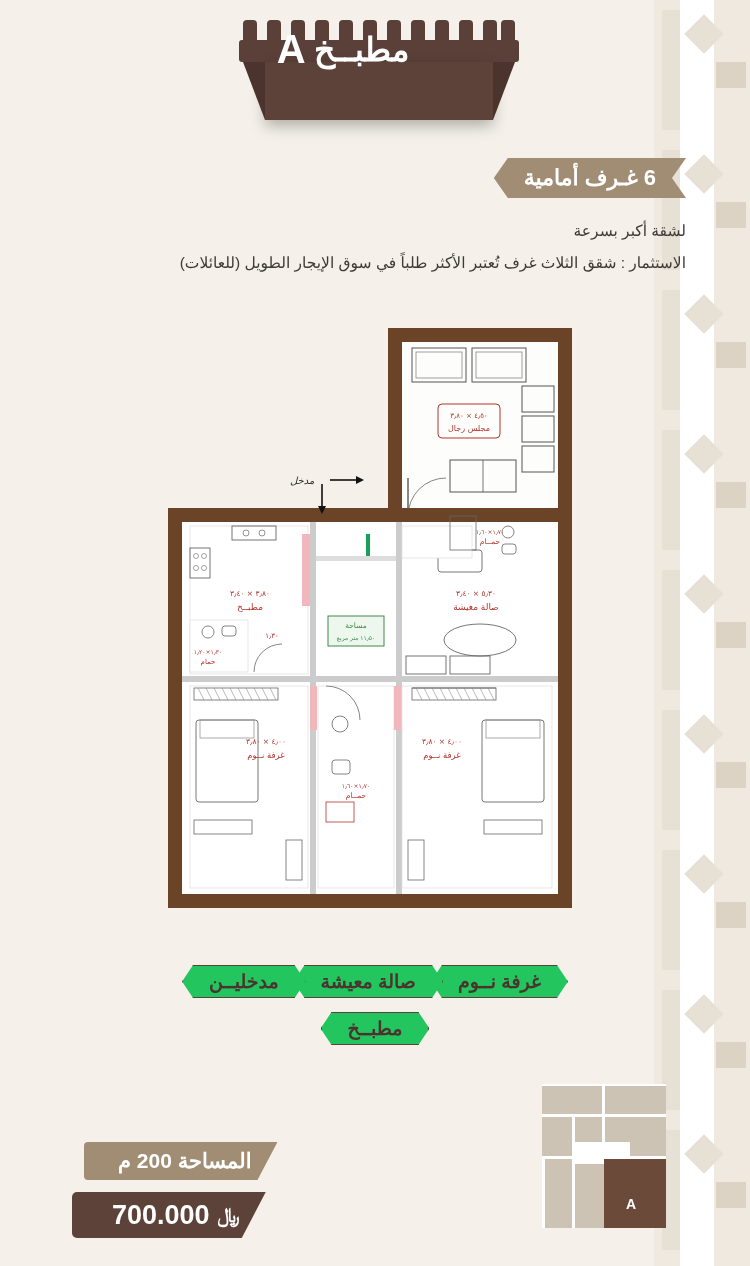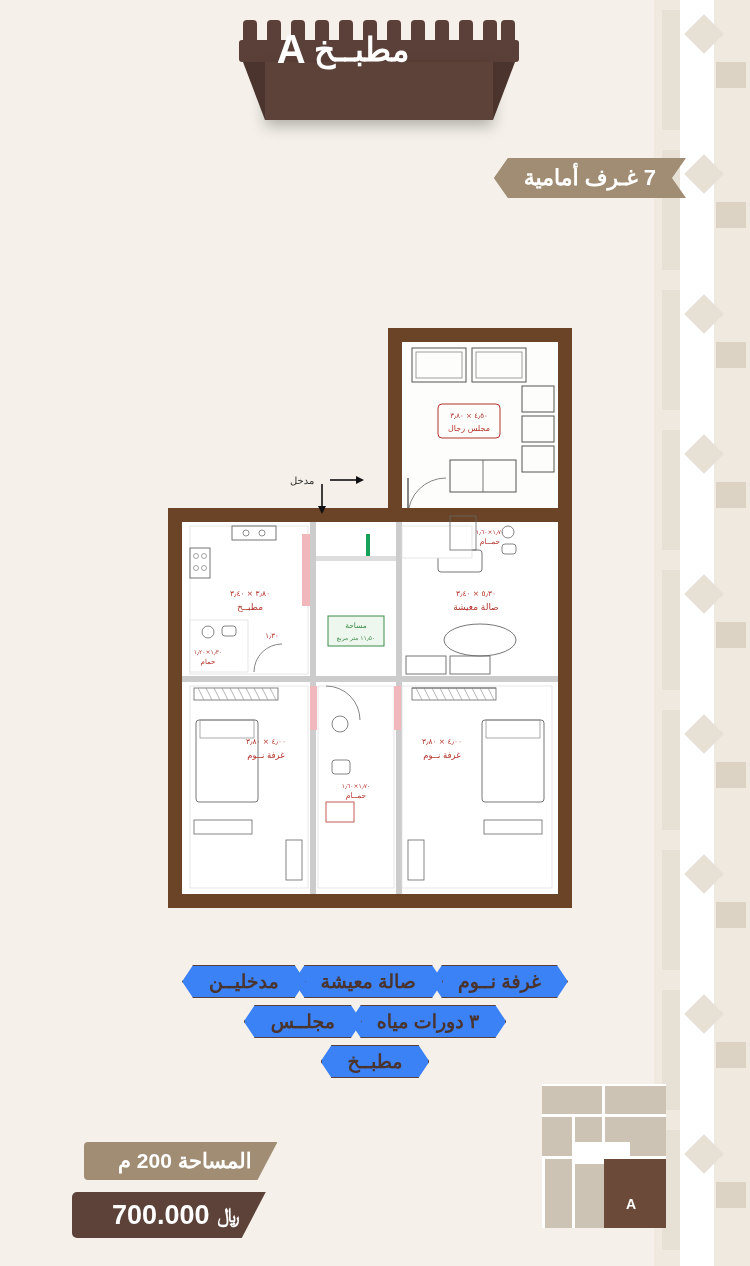--- a/index.html
+++ b/index.html
@@ -77,36 +77,36 @@
   .desc .l3 { margin-top:6px; }
 
   
   .plan {
     position:absolute; left:150px; top:320px; width:450px; height:620px;
   }
   .plan svg { display:block; }
 
   
   .entrance-label {
-    position:absolute; left:140px; top:155px; font-size:10px; color:#2f2f2f;
+    position:absolute; left:140px; top:155px; font-size:10px; color:#2f2f2f;font-style:italic;
   }
 
   
   .pills {
     position:absolute; left:0; top:965px; width:750px;
     display:flex; flex-direction:column; align-items:center; gap:7px;
   }
   .pill-row { display:flex; gap:0; justify-content:center; }
   .pill {
     position:relative;
     height:33px; padding:0 26px;
     border:1.6px solid #5a4038;
     display:flex; align-items:center; justify-content:center;
     color:#4a342d; font-size:19px; font-weight:bold;
-    background:#3b82f6;
+    background:#22c55e;
     clip-path: polygon(11px 0, calc(100% - 11px) 0, 100% 50%, calc(100% - 11px) 100%, 11px 100%, 0 50%);
     margin-left:-6px; margin-right:-6px;
   }
 
   
   .badge-area {
     position:absolute; left:84px; top:1142px;
     height:38px; padding:0 26px 0 34px;
     background:#a08d74; color:#fff;
     font-size:21px; font-weight:bold;
@@ -202,24 +202,26 @@
   </div>
   <div class="banner-bar"></div>
   <div class="banner-plate"></div>
   <div class="banner-title">
     <span>مطبــخ</span>
     <span class="lat">A</span>
   </div>
 </div>
 
 <div class="ribbon">
-  <span>7 غـرف أمامية</span>
+  <span>6 غـرف أمامية</span>
 </div>
 
 <div class="desc">
+  <div class="l2">لشقة أكبر بسرعة</div>
+  <div class="l3">الاستثمار : شقق الثلاث غرف تُعتبر الأكثر طلباً في سوق الإيجار الطويل (للعائلات)</div>
 </div>
 
 <div class="plan">
   <svg width="450" height="620" viewBox="0 0 450 620" xmlns="http://www.w3.org/2000/svg">
 
     <rect x="238" y="8" width="184" height="212" fill="#6b4326"></rect>
     <rect x="252" y="22" width="156" height="198" fill="#ffffff"></rect>
 
     <rect x="252" y="22" width="156" height="198" fill="#fdfdfb"></rect>
 
@@ -365,22 +367,20 @@
   <div class="entrance-label">مدخل</div>
 </div>
 
 <div class="pills">
   <div class="pill-row">
     <div class="pill">غرفة نــوم</div>
     <div class="pill">صالة معيشة</div>
     <div class="pill">مدخليــن</div>
   </div>
   <div class="pill-row">
-    <div class="pill">٣ دورات مياه</div>
-    <div class="pill">مجلــس</div>
   </div>
   <div class="pill-row">
     <div class="pill">مطبــخ</div>
   </div>
 </div>
 
 <div class="badge-area">
   <span>المساحة 200 م</span>
 </div>
 <div class="badge-price">

